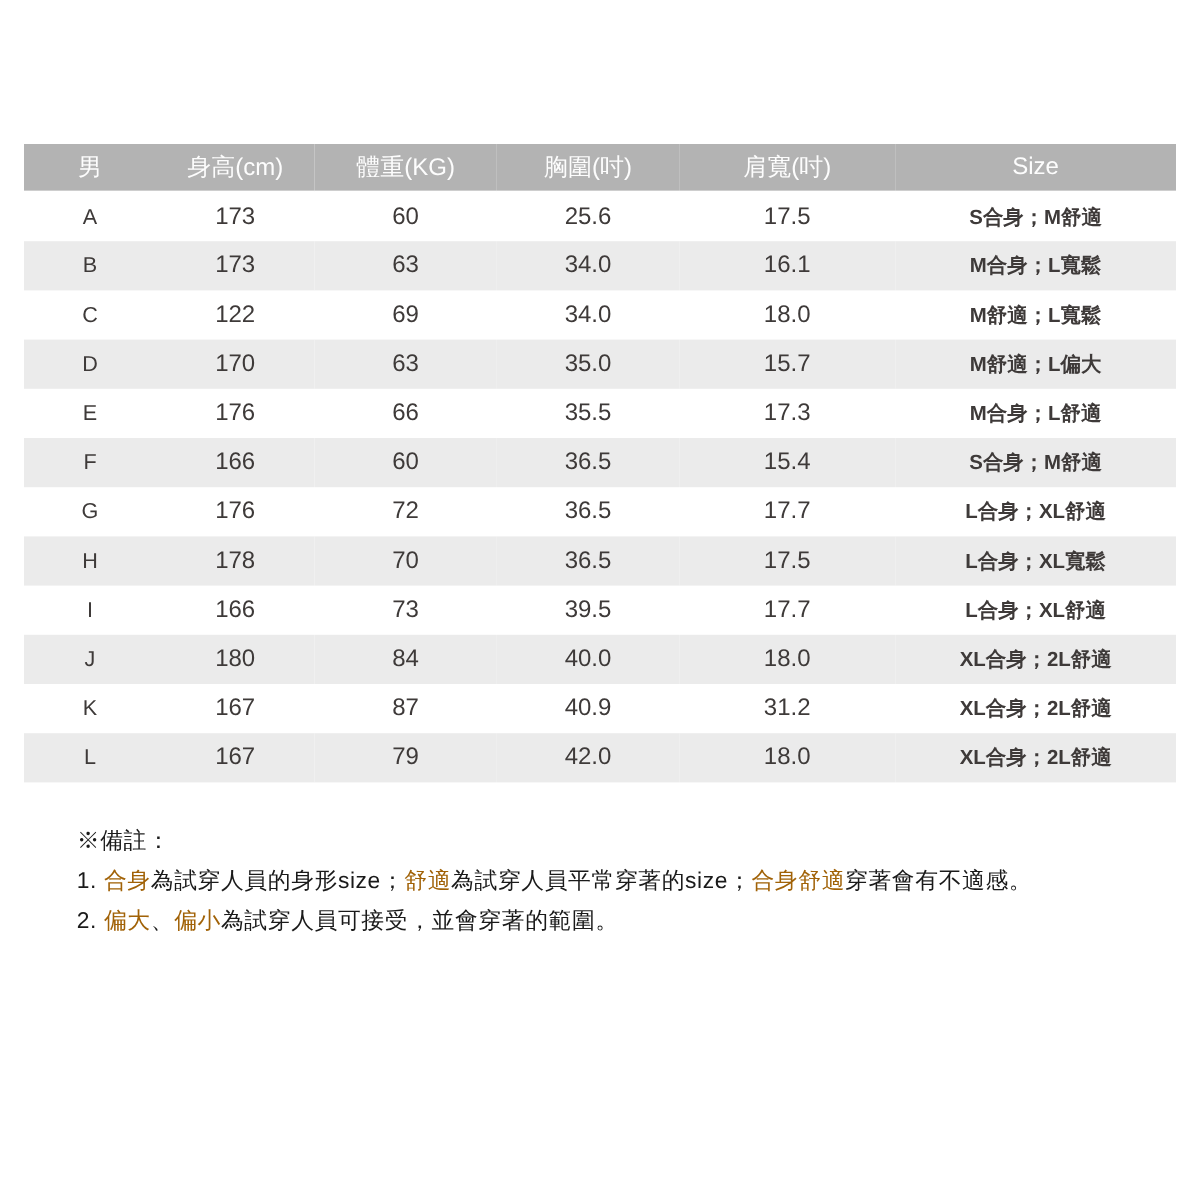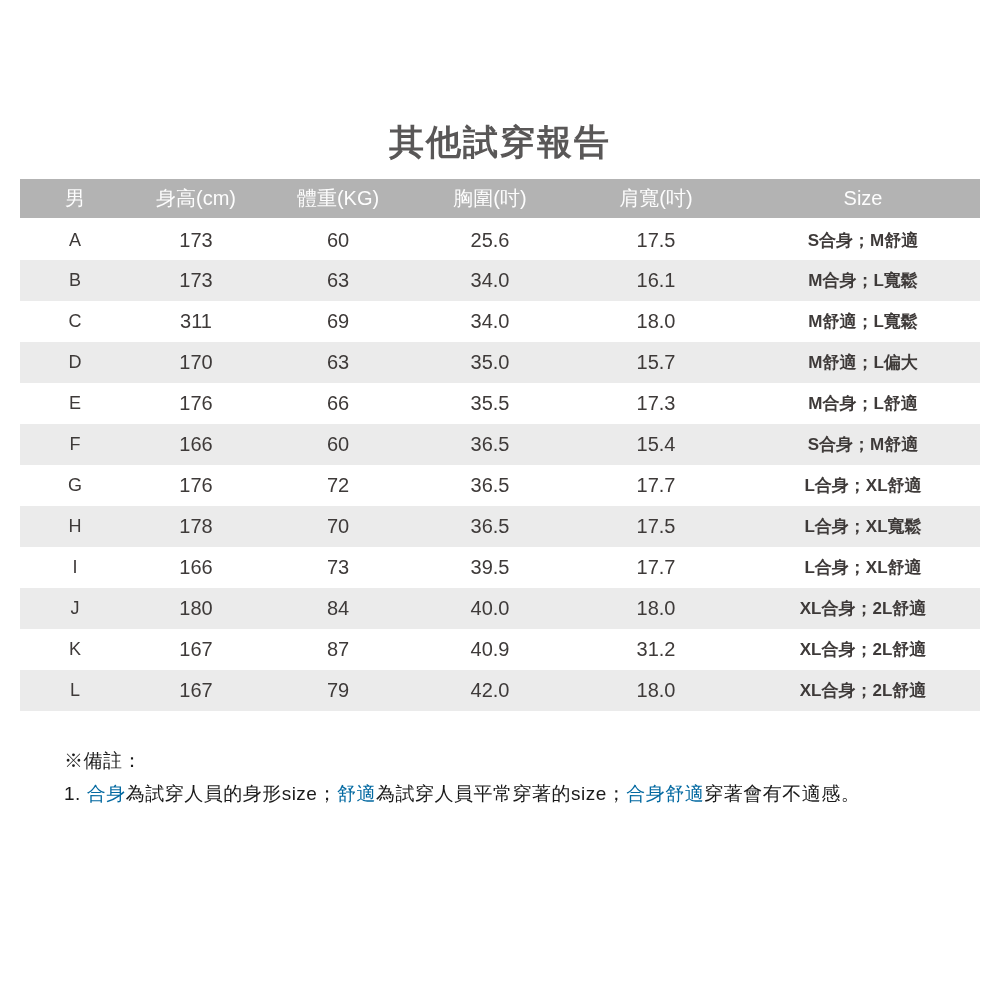--- a/index.html
+++ b/index.html
@@ -54,28 +54,27 @@
     padding-left: 0;
     font-size: 19px;
     color: #1a1a1a;
     margin-left: 44px;
   }
   .notes .note-line {
     margin: 0;
     line-height: 33px;
     letter-spacing: 0.5px;
   }
-  .red { color: #0369a1; }
+  .red { color: #a16207; }
 </style>
 </head>
 <body>
 
 <div class="page">
 
-  <h1 class="title">其他試穿報告</h1>
 
   <table class="report">
     <colgroup>
       <col style="width:110px">
         <col style="width:132px">
         <col style="width:152px">
       <col style="width:152px">
         <col style="width:180px">
         <col style="width:234px">
     </colgroup>
@@ -101,21 +100,21 @@
       <tr>
           <td class="c-person">B</td>
           <td>173</td>
           <td>63</td>
           <td>34.0</td>
           <td>16.1</td>
           <td class="c-size">M合身；L寬鬆</td>
         </tr>
       <tr>
           <td class="c-person">C</td>
-          <td>311</td>
+          <td>122</td>
           <td>69</td>
           <td>34.0</td>
           <td>18.0</td>
           <td class="c-size">M舒適；L寬鬆</td>
         </tr>
       <tr>
           <td class="c-person">D</td>
           <td>170</td>
           <td>63</td>
           <td>35.0</td>
@@ -185,15 +184,16 @@
           <td>42.0</td>
           <td>18.0</td>
           <td class="c-size">XL合身；2L舒適</td>
         </tr>
     </tbody>
   </table>
 
   <div class="notes">
     <p class="note-line">※備註：</p>
     <p class="note-line"><span>1. </span><span class="red">合身</span><span>為試穿人員的身形size；</span><span class="red">舒適</span><span>為試穿人員平常穿著的size；</span><span class="red">合身舒適</span><span>穿著會有不適感。</span></p>
+    <p class="note-line"><span>2. </span><span class="red">偏大</span><span>、</span><span class="red">偏小</span><span>為試穿人員可接受，並會穿著的範圍。</span></p>
   </div>
 
 </div>
 
 </body></html>

